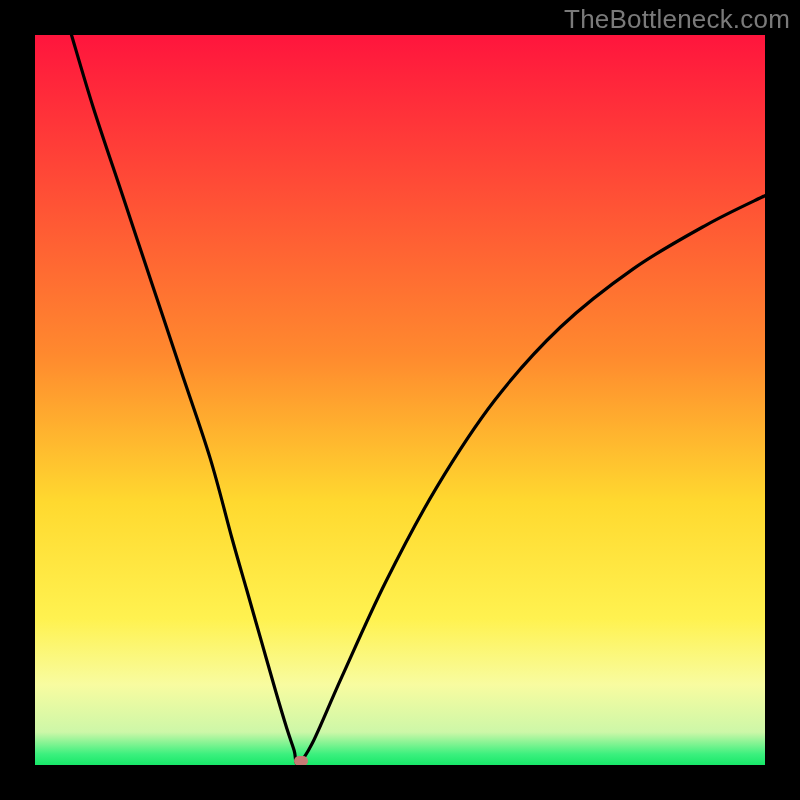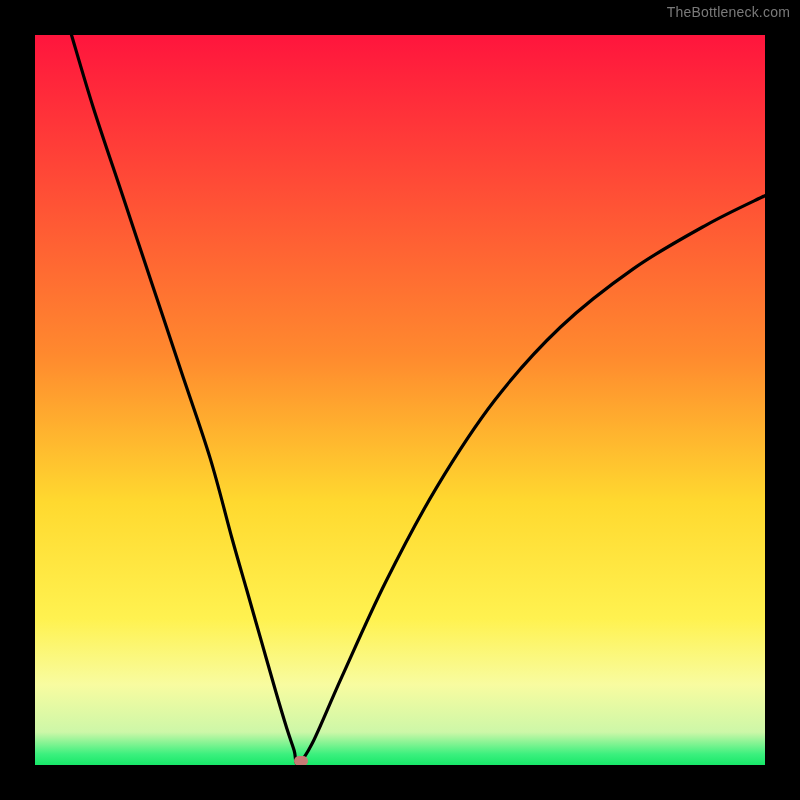--- a/index.html
+++ b/index.html
@@ -45,21 +45,21 @@
     height: 10px;
     border-radius: 5px;
     background: #c77a75;
     bottom: -1px;
   }
   .watermark {
     position: absolute;
     top: 4px;
     right: 10px;
     color: #7a7a7a;
-    font-size: 14px;
+    font-size: 26px;
     letter-spacing: 0.2px;
     user-select: none;
   }
 </style>
 </head>
 <body>
 
 <div class="frame">
 
   <div class="watermark">TheBottleneck.com</div>

